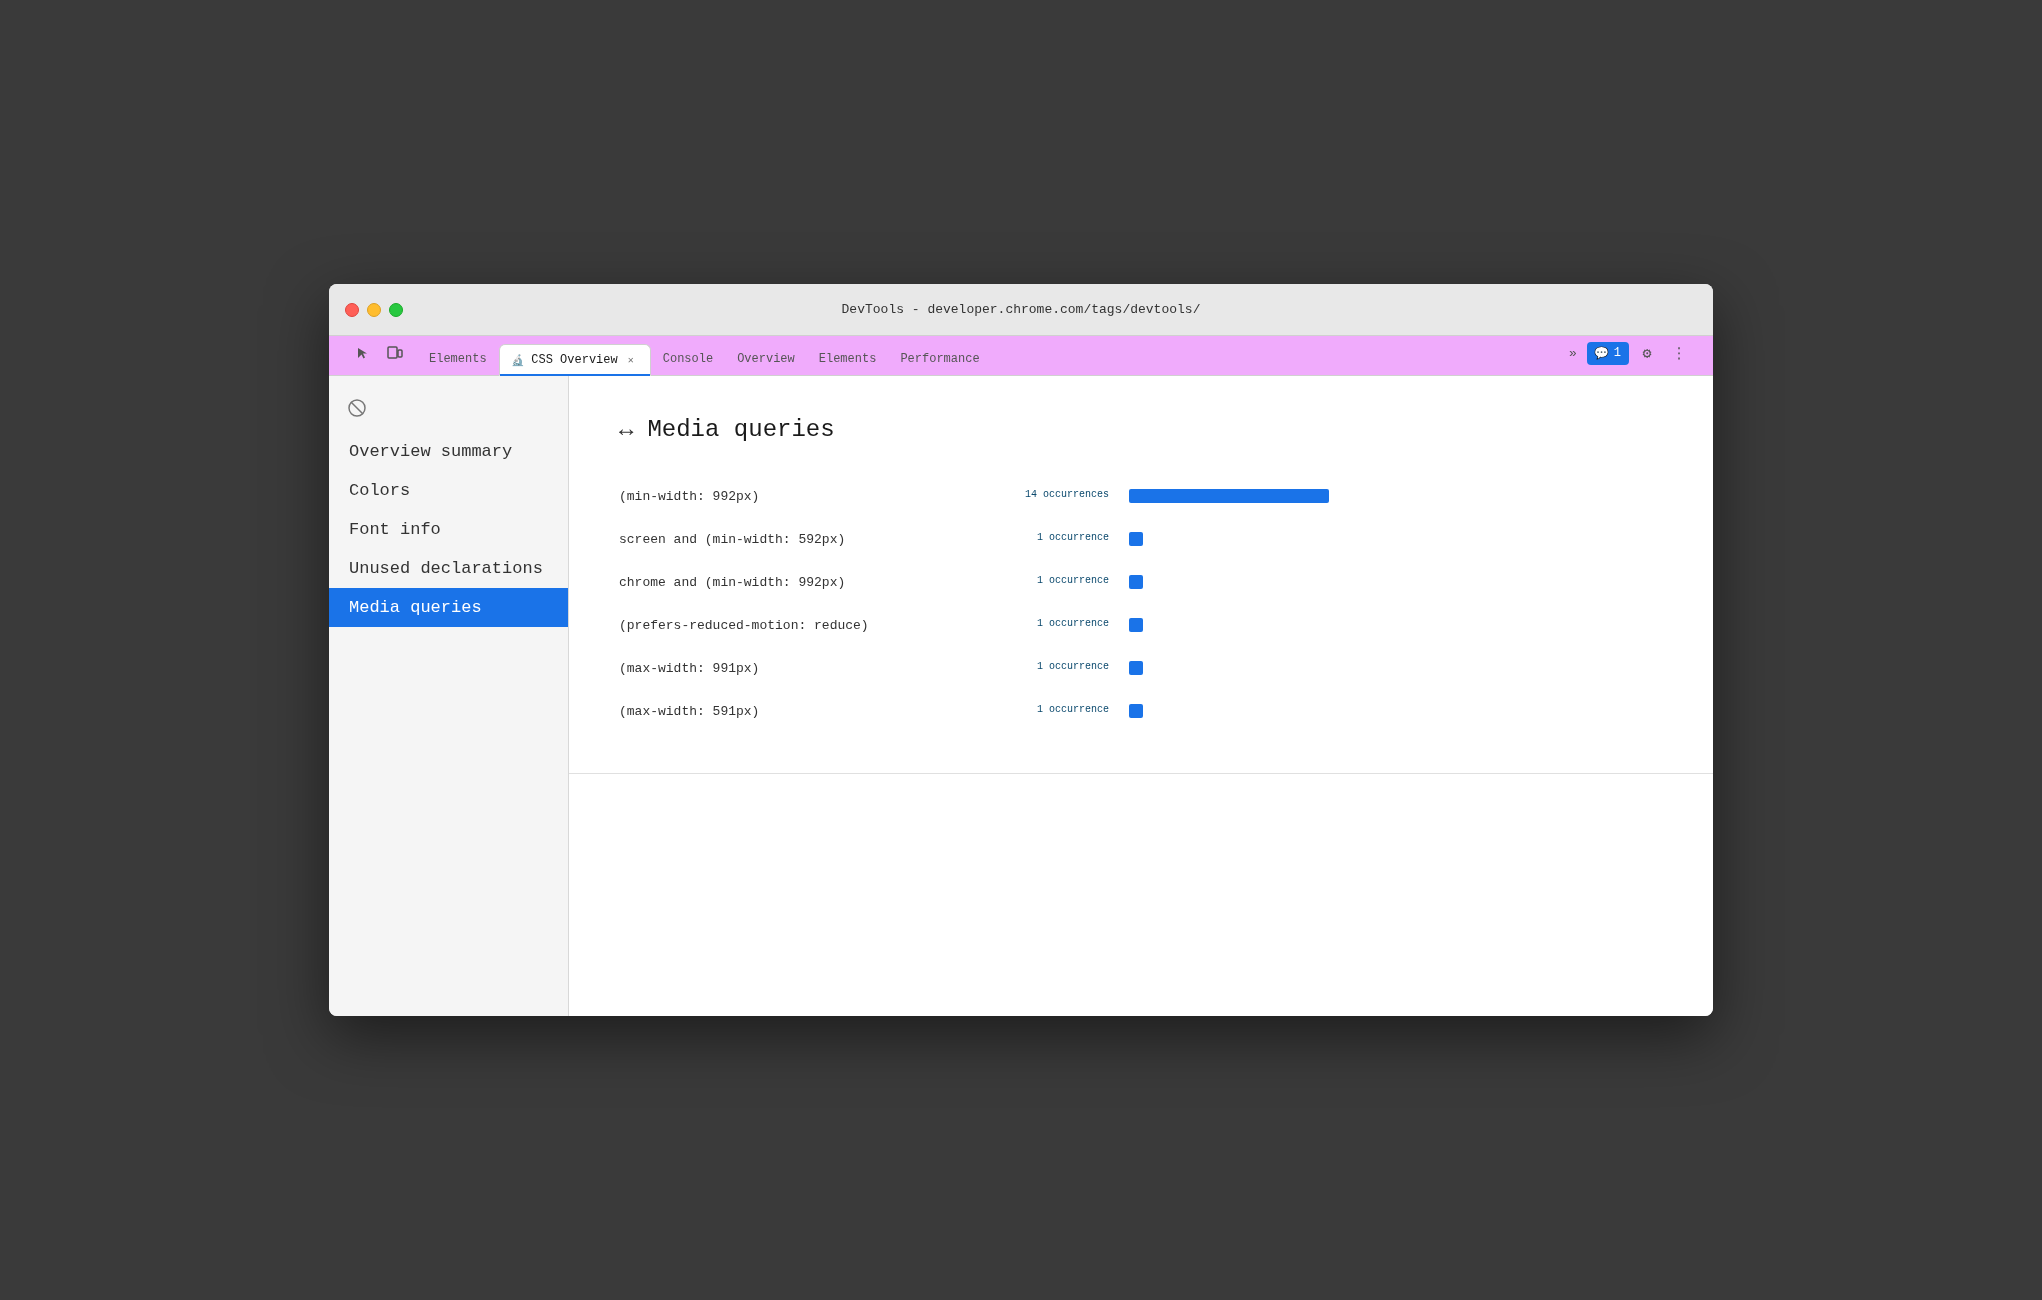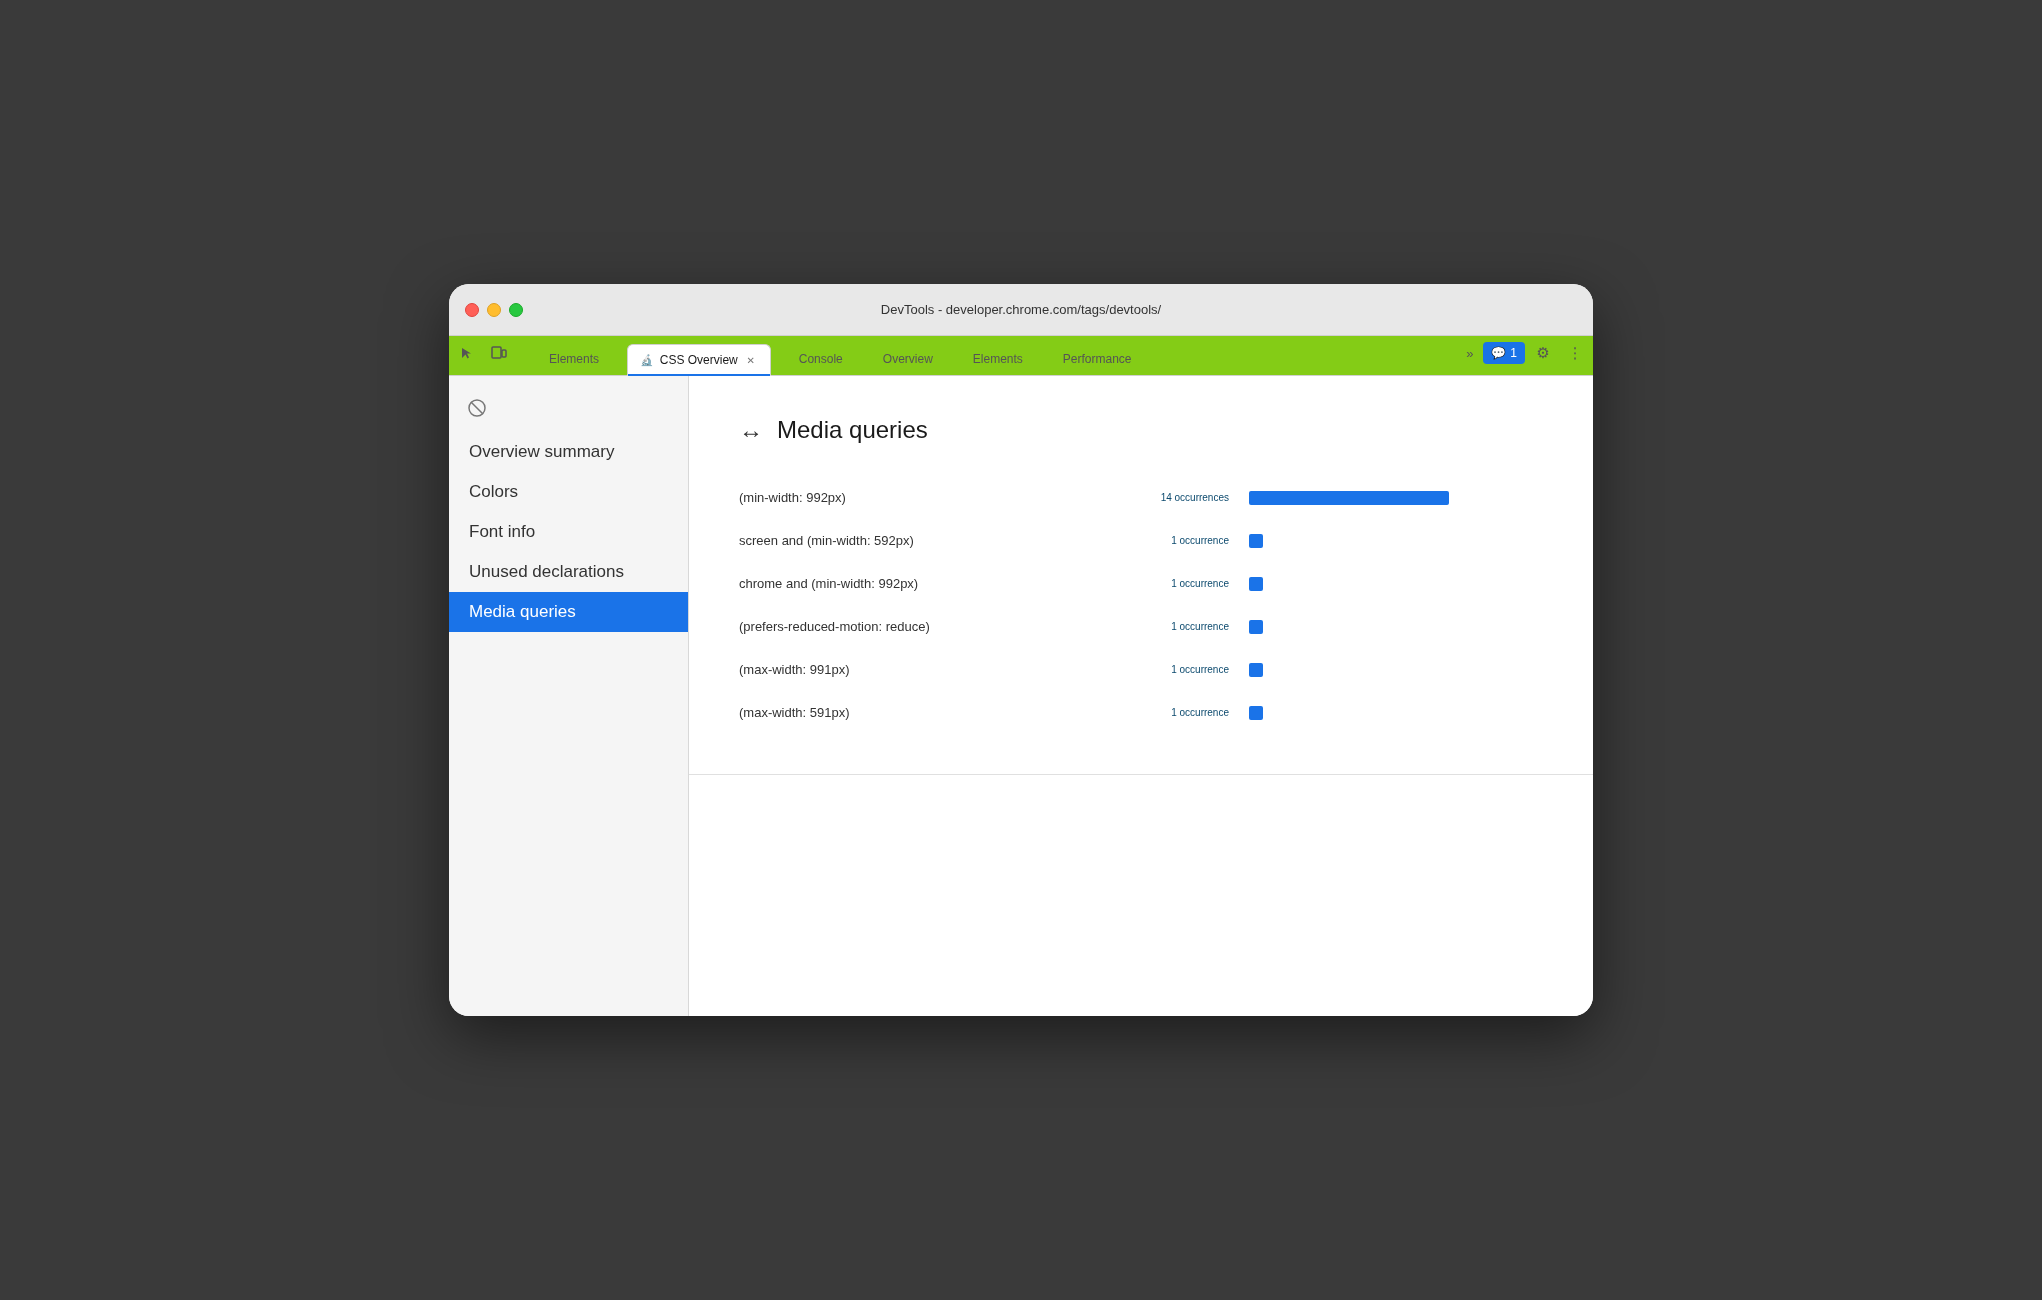--- a/index.html
+++ b/index.html
@@ -7,25 +7,26 @@
     body {
       background: #3a3a3a;
       display: flex;
       justify-content: center;
       align-items: center;
       min-height: 100vh;
       font-family: -apple-system, BlinkMacSystemFont, 'Helvetica Neue', Arial, sans-serif;
     }
 
     .window {
-      width: 1144px;
+      width: 1384px;
       background: #f0f0f0;
-      border-radius: 20px;
+      border-radius: 8px;
       box-shadow: 0 20px 60px rgba(0,0,0,0.5);
       overflow: hidden;
+      font-family: Liberation Mono, monospace;
     }
 
     
     .title-bar {
       background: #e8e8e8;
       height: 52px;
       display: flex;
       align-items: center;
       padding: 0 16px;
       border-bottom: 1px solid #d0d0d0;
@@ -52,27 +53,27 @@
       position: absolute;
       left: 50%;
       transform: translateX(-50%);
       font-size: 13px;
       color: #333;
       font-weight: 500;
     }
 
     
     .tab-bar {
-      background: #84cc16;
+      background: #f0abfc;
       height: 40px;
       display: flex;
       align-items: flex-end;
-      padding: 0 4px;
+      padding: 0 20px;
       border-bottom: 1px solid #d0d0d0;
-      gap: 16px;
+      gap: 0;
     }
 
     .tab-bar-left {
       display: flex;
       align-items: center;
       gap: 4px;
       margin-right: 8px;
       padding-bottom: 8px;
     }
 
@@ -252,21 +253,21 @@
 
     .section-title-text {
       font-size: 24px;
       font-weight: 400;
       color: #1a1a1a;
     }
 
     
     .query-row {
       display: flex;
-      align-items: center;
+      align-items: flex-start;
       padding: 14px 0;
       border-bottom: none;
       gap: 20px;
     }
 
     .query-label {
       font-size: 13px;
       color: #333;
       width: 340px;
       flex-shrink: 0;

